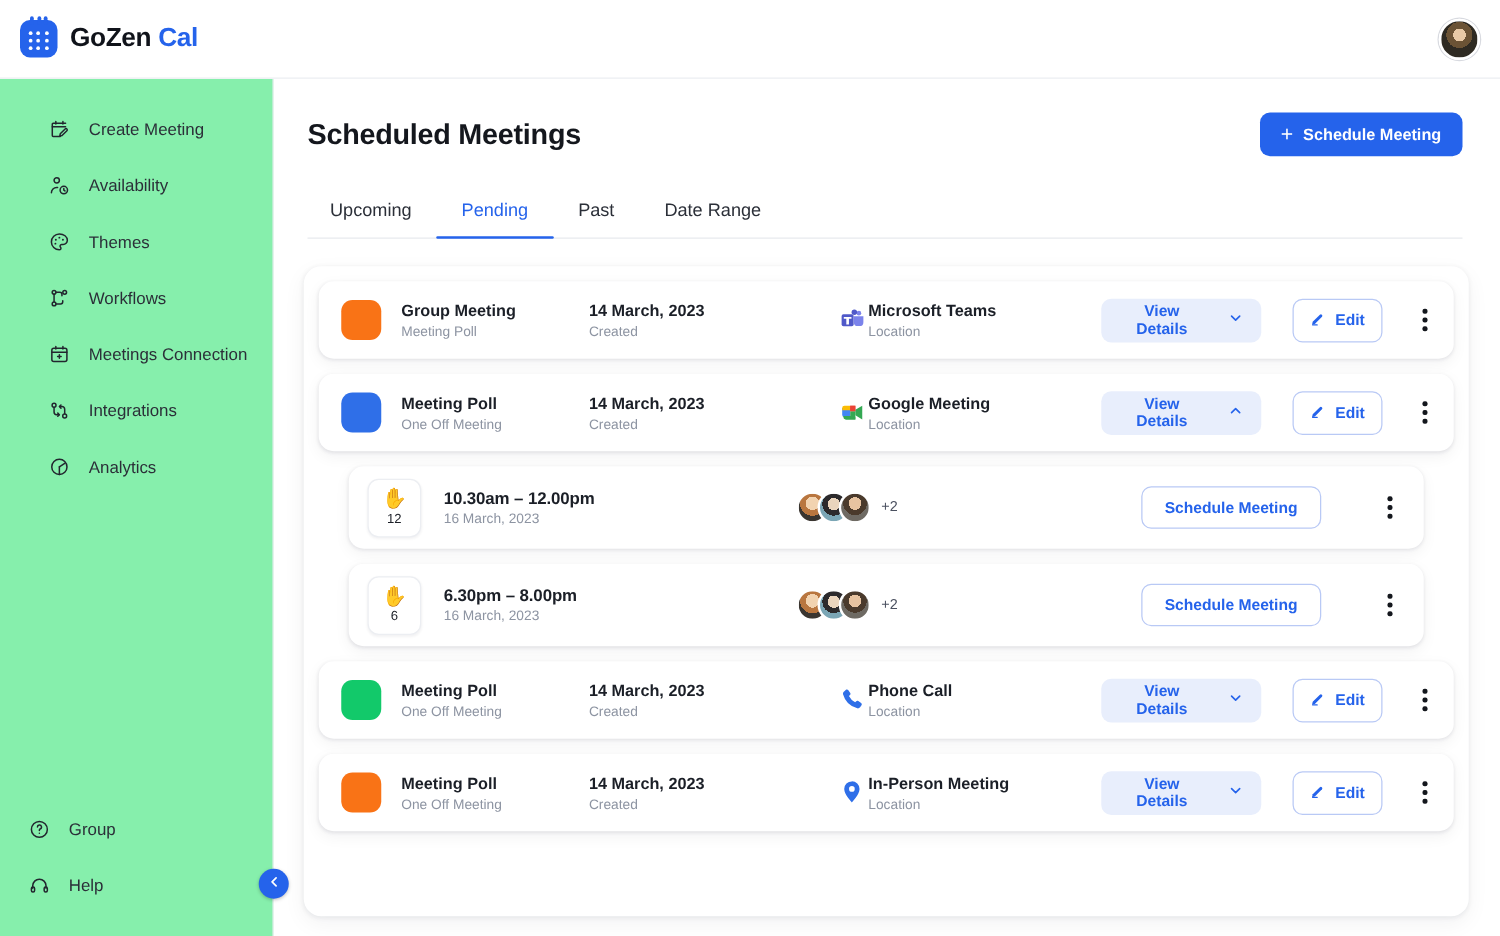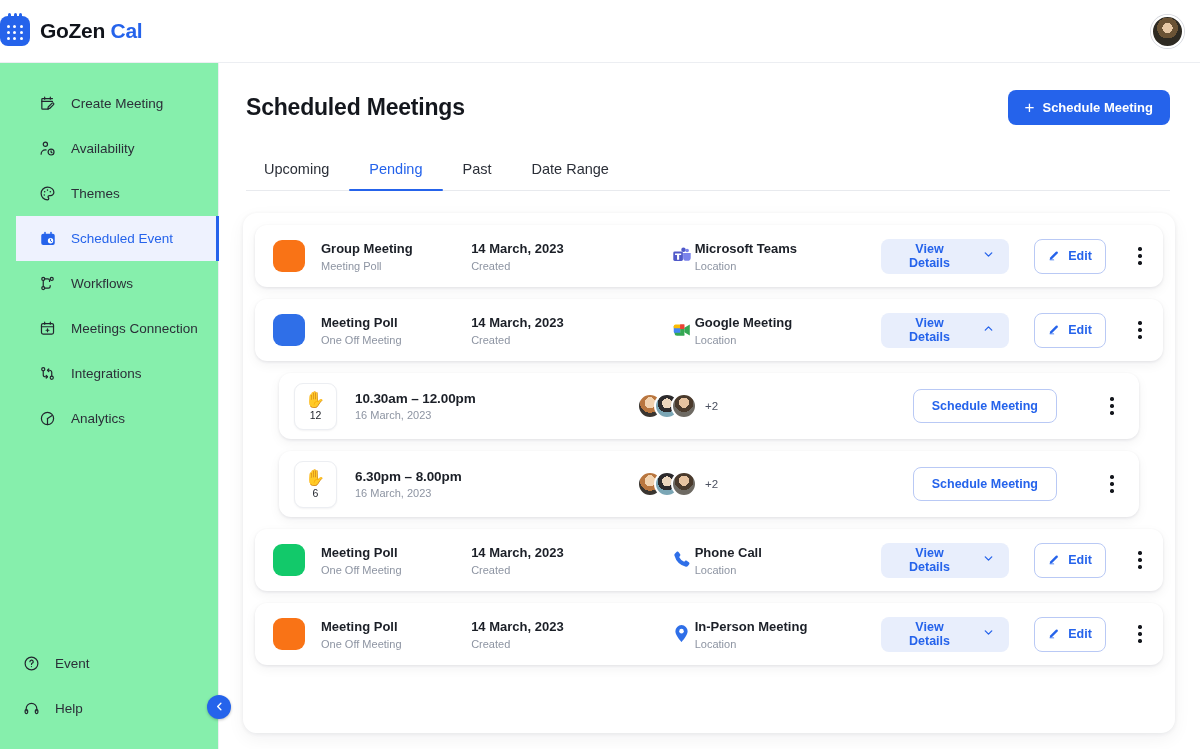--- a/index.html
+++ b/index.html
@@ -12,21 +12,21 @@
   body { position: relative; }
 
   
   .topbar {
     position: absolute; top: 0; left: 0; width: 1200px; height: 63px;
     background: #ffffff;
     display: flex; align-items: center;
     border-bottom: 1px solid #eceef2;
     z-index: 5;
   }
-  .brand { display: flex; align-items: center; gap: 10px; }
+  .brand { display: flex; align-items: center; gap: 10px; padding-left: 16px; }
   .logo-mark {
     width: 30px; height: 30px; border-radius: 8px;
     background: #2563eb; position: relative;
     display: flex; align-items: center; justify-content: center;
   }
   .logo-mark .nub {
     position: absolute; top: -3px; width: 3px; height: 7px;
     background: #2563eb; border-radius: 2px;
   }
   .logo-mark .nub.n1 { left: 8px; }
@@ -264,32 +264,20 @@
           <path d="M12 3a9 9 0 1 0 0 18c1.1 0 1.8-.9 1.8-1.8 0-.5-.2-.9-.5-1.2-.3-.3-.5-.7-.5-1.2 0-1 .8-1.8 1.8-1.8h1.6A4.8 4.8 0 0 0 21 10.2C21 6.2 17 3 12 3z"></path>
           <circle cx="8" cy="9.5" r="1.1" fill="currentColor" stroke="none"></circle>
           <circle cx="12" cy="7.2" r="1.1" fill="currentColor" stroke="none"></circle>
           <circle cx="16" cy="9.5" r="1.1" fill="currentColor" stroke="none"></circle>
           <circle cx="7.5" cy="14" r="1.1" fill="currentColor" stroke="none"></circle>
         </svg>
       </span>
       <span>Themes</span>
     </div>
 
-    <div class="nav-item active">
-      <span class="ico">
-        <svg width="18" height="18" viewBox="0 0 24 24" fill="currentColor">
-          <rect x="3" y="5" width="18" height="15" rx="2.6"></rect>
-          <rect x="7" y="2.2" width="2" height="4" rx="1" fill="currentColor"></rect>
-          <rect x="15" y="2.2" width="2" height="4" rx="1" fill="currentColor"></rect>
-          <circle cx="15.4" cy="14.4" r="3.6" fill="#ffffff"></circle>
-          <path d="M15.4 12.3v2.2l1.4.9" stroke="currentColor" stroke-width="1.3" fill="none" stroke-linecap="round"></path>
-        </svg>
-      </span>
-      <span>Scheduled Event</span>
-    </div>
 
     <div class="nav-item">
       <span class="ico">
         <svg width="17" height="17" viewBox="0 0 24 24" fill="none" stroke="currentColor" stroke-width="1.7" stroke-linecap="round" stroke-linejoin="round">
           <circle cx="6" cy="5.5" r="2.1"></circle>
             <circle cx="6" cy="18.5" r="2.1"></circle>
             <circle cx="18" cy="5.5" r="2.1"></circle>
           <path d="M6 7.6v8.8"></path>
             <path d="M8.1 5.5h4.4c1.4 0 2.4 1 2.4 2.4v1.3"></path>
           <path d="M8.1 18.5h5.3c1.4 0 2.4-1 2.4-2.4v-1"></path>
@@ -338,21 +326,21 @@
 
   <div class="nav-bottom">
     <div class="nav-item">
       <span class="ico">
         <svg width="17" height="17" viewBox="0 0 24 24" fill="none" stroke="currentColor" stroke-width="1.7" stroke-linecap="round" stroke-linejoin="round">
           <circle cx="12" cy="12" r="9"></circle>
             <path d="M9.8 9.4a2.3 2.3 0 1 1 3 2.2c-.6.3-.8.8-.8 1.4v.4"></path>
           <circle cx="12" cy="16.4" r=".85" fill="currentColor" stroke="none"></circle>
         </svg>
       </span>
-      <span>Event</span>
+      <span>Group</span>
     </div>
     <div class="nav-item">
       <span class="ico">
         <svg width="17" height="17" viewBox="0 0 24 24" fill="none" stroke="currentColor" stroke-width="1.7" stroke-linecap="round" stroke-linejoin="round">
           <path d="M4.5 15v-2.8a7.5 7.5 0 0 1 15 0V15"></path>
           <rect x="3" y="13.5" width="3.6" height="5.6" rx="1.7"></rect>
           <rect x="17.4" y="13.5" width="3.6" height="5.6" rx="1.7"></rect>
         </svg>
       </span>
       <span>Help</span>

